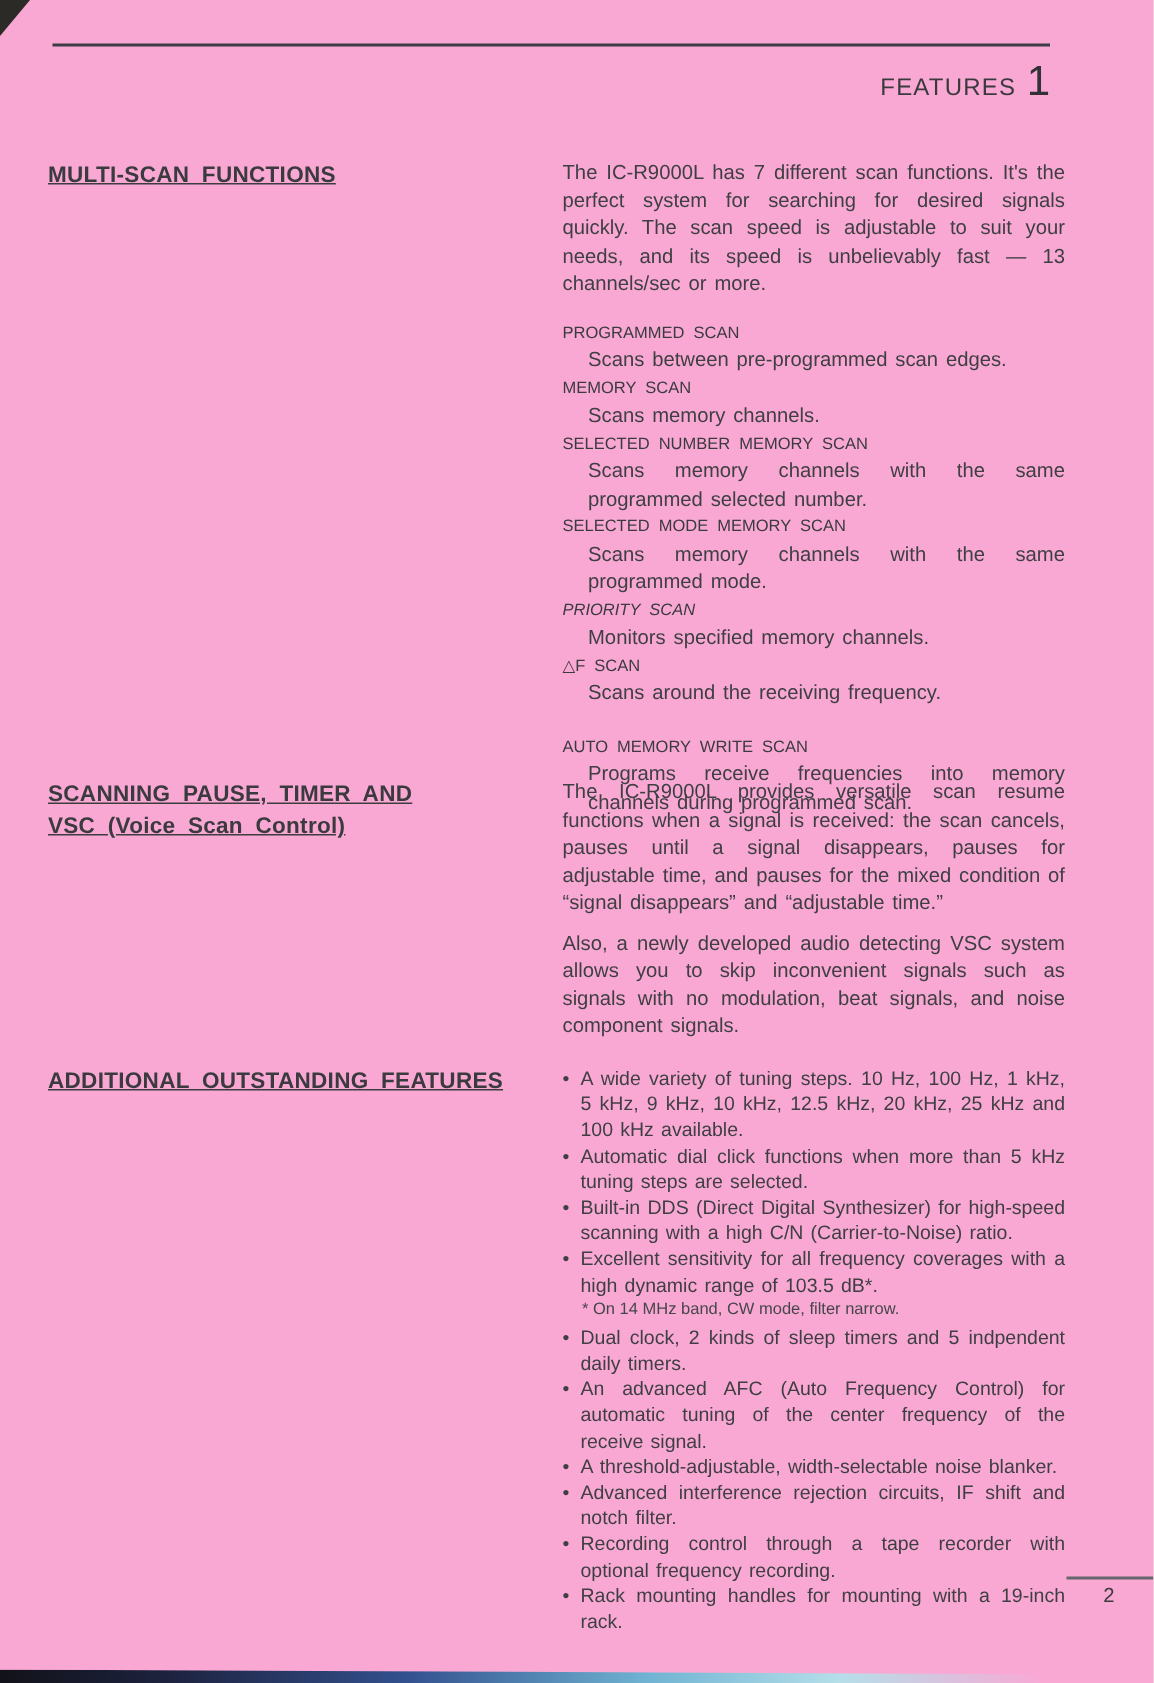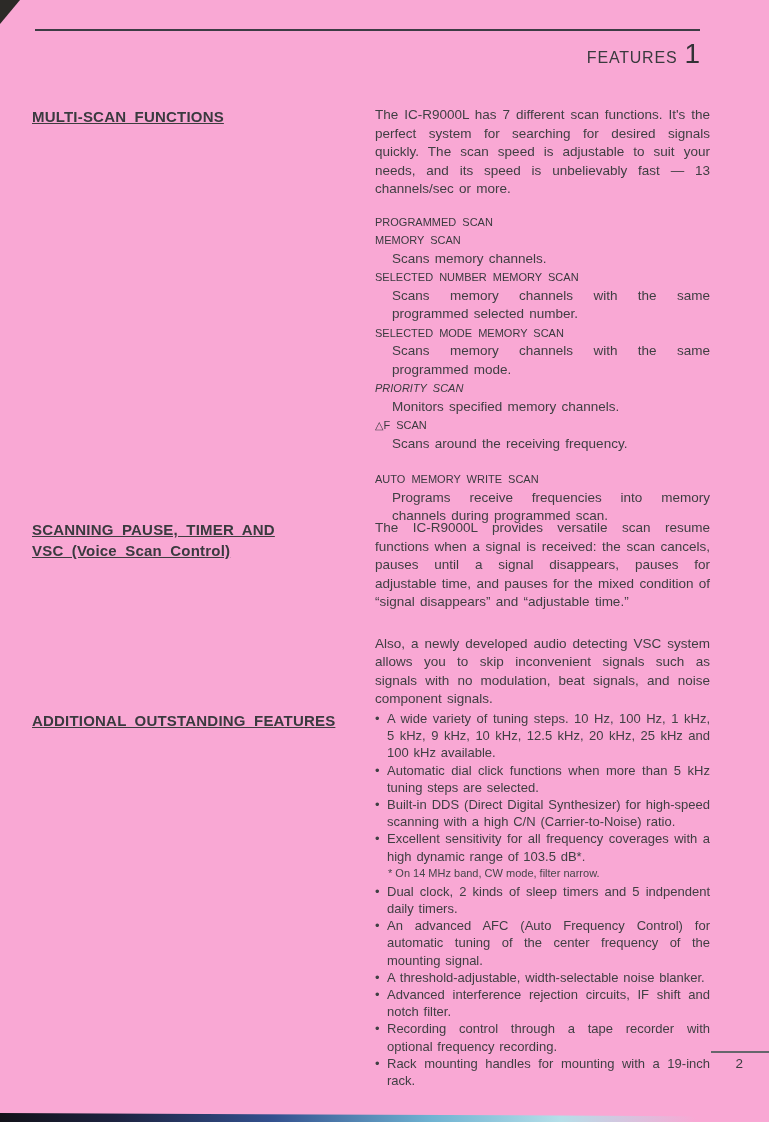--- a/index.html
+++ b/index.html
@@ -76,21 +76,21 @@
     color: #3a3a3f; word-spacing: 3px;
   }
   .scan-name.italic { font-style: italic; }
   .scan-desc {
     font-size: 13.5px; line-height: 18.5px;
     padding-left: 17px; text-align: justify;
     color: #3f3f43; word-spacing: 1.5px;
   }
   .auto-write { margin-top: 17px; }
 
-  .para2 { margin-top: 23px; }
+  .para2 { margin-top: 8px; }
 
   
   .bullet-list { }
   .bullet {
     position: relative;
     padding-left: 12px;
     font-size: 13px; line-height: 17.2px;
     text-align: justify; color: #3f3f43;
     word-spacing: 1.2px;
   }
@@ -131,20 +131,21 @@
   <div class="section section-multiscan">
     <div class="col-left">
       <div class="side-heading">MULTI-SCAN FUNCTIONS</div>
     </div>
     <div class="col-right">
       <p class="body-text" style="margin:0;">The IC-R9000L has 7 different scan functions. It's the perfect system for searching for desired signals quickly. The scan speed is adjustable to suit your needs, and its speed is unbelievably fast — 13 channels/sec or more.</p>
 
       <div class="scan-list">
         <div>
           <div class="scan-name">PROGRAMMED SCAN</div>
+          <div class="scan-desc">Scans between pre-programmed scan edges.</div>
         </div>
         <div>
           <div class="scan-name">MEMORY SCAN</div>
           <div class="scan-desc">Scans memory channels.</div>
         </div>
         <div>
           <div class="scan-name">SELECTED NUMBER MEMORY SCAN</div>
           <div class="scan-desc">Scans memory channels with the same programmed selected number.</div>
         </div>
         <div>
@@ -184,21 +185,21 @@
       <div class="side-heading">ADDITIONAL OUTSTANDING FEATURES</div>
     </div>
     <div class="col-right">
       <div class="bullet-list">
         <div class="bullet">A wide variety of tuning steps.  10 Hz, 100 Hz, 1 kHz, 5 kHz, 9 kHz, 10 kHz, 12.5 kHz, 20 kHz, 25 kHz and 100 kHz available.</div>
         <div class="bullet">Automatic dial click functions when more than 5 kHz tuning steps are selected.</div>
         <div class="bullet">Built-in DDS (Direct Digital Synthesizer) for high-speed scanning with a high C/N (Carrier-to-Noise) ratio.</div>
         <div class="bullet">Excellent sensitivity for all frequency coverages with a high dynamic range of 103.5 dB*.</div>
         <div class="footnote">* On 14 MHz band, CW mode, filter narrow.</div>
         <div class="bullet">Dual clock, 2 kinds of sleep timers and 5 indpendent daily timers.</div>
-        <div class="bullet">An advanced AFC (Auto Frequency Control) for automatic tuning of the center frequency of the mounting signal.</div>
+        <div class="bullet">An advanced AFC (Auto Frequency Control) for automatic tuning of the center frequency of the receive signal.</div>
         <div class="bullet">A threshold-adjustable, width-selectable noise blanker.</div>
         <div class="bullet">Advanced interference rejection circuits, IF shift and notch filter.</div>
         <div class="bullet">Recording control through a tape recorder with optional frequency recording.</div>
         <div class="bullet">Rack mounting handles for mounting with a 19-inch rack.</div>
       </div>
     </div>
   </div>
 
   <div class="footer-rule"></div>
   <div class="page-number">2</div>

